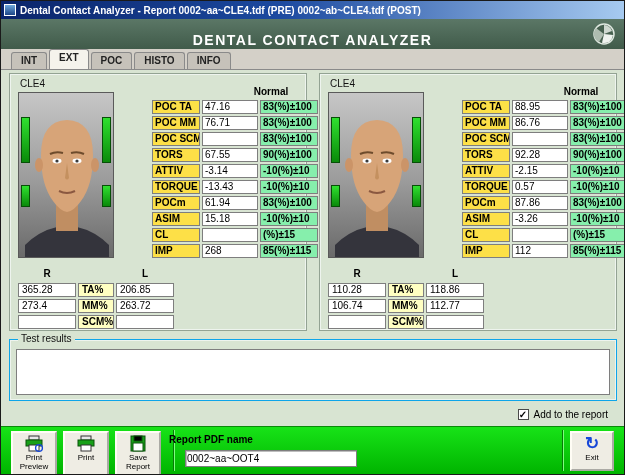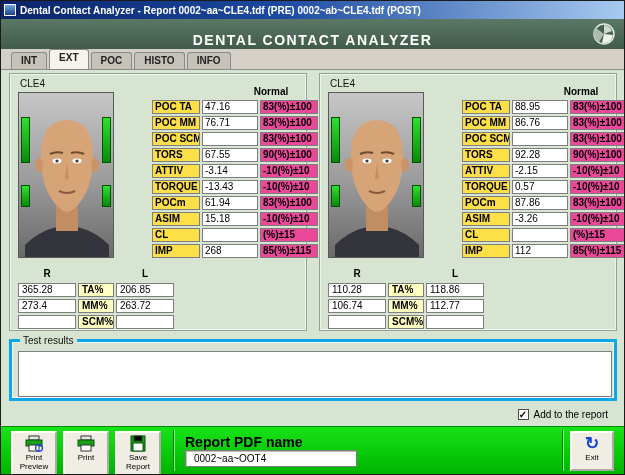--- a/index.html
+++ b/index.html
@@ -40,54 +40,54 @@
   .bar.tr { right:2px; top:24px; height:46px; }
   .bar.bl { left:2px; top:92px; height:22px; }
   .bar.br { right:2px; top:92px; height:22px; }
 
   .meas { position:absolute; left:142px; top:12px; }
   .normal-hdr { margin-left:90px; width:58px; text-align:center; font-weight:bold; font-size:10px; margin-bottom:3px; color:#000; }
   .mrow { display:flex; gap:2px; margin-bottom:2px; }
   .cell { height:14px; line-height:12px; font-size:10px; border:1px solid #7e7e7e; padding:0 2px; overflow:hidden; white-space:nowrap; }
   .lbl { width:48px; background:#fde047; font-weight:bold; }
   .val { width:56px; background:#ffffff; }
-  .nrm { width:58px; background:#ec4899; font-weight:bold; }
+  .nrm { width:58px; background:#86efac; font-weight:bold; }
 
   .side { position:absolute; left:8px; top:194px; }
   .srow { display:flex; gap:2px; margin-bottom:2px; }
   .scell { height:14px; line-height:12px; font-size:10px; border:1px solid #7e7e7e; background:#fff; width:58px; padding:0 3px; white-space:nowrap; }
   .slbl { width:36px; background:#ffffc2; font-weight:bold; }
   .shdr { border:none; background:transparent; font-weight:bold; text-align:center; height:13px; }
 
   
   .results { position:absolute; left:8px; top:338px; width:608px; height:62px;
-    border:3px solid #0ea5e9; box-shadow:inset 0 0 0 1px #eef4ee; }
+    border:1px solid #0ea5e9; box-shadow:inset 0 0 0 1px #eef4ee; }
   .results-label { position:absolute; top:-7px; left:8px; background:#d8e4d2; padding:0 3px; font-size:10px; color:#111; }
   .results textarea { position:absolute; left:6px; top:9px; width:594px; height:46px; resize:none;
     border:1px solid #7e7e7e; background:#fff; font-family:"Liberation Sans",sans-serif; font-size:10px; }
 
   
   .report-check { position:absolute; right:16px; top:408px; display:flex; align-items:center; gap:5px; font-size:10px; color:#000; }
   .checkbox { width:11px; height:11px; background:#fff; border:1px solid #4a4a4a; font-size:10px; line-height:10px; text-align:center; cursor:default; }
   .checkbox.checked::after { content:"✓"; font-weight:bold; }
 
   
   .footer { position:absolute; left:0; right:0; bottom:0; height:48px;
     background:linear-gradient(#17e317,#00b400); border-top:1px solid #0a8a0a; }
   .fbtn { position:absolute; top:4px; width:46px; height:56px; background:#efede4;
     border:2px outset #fffdf5; font-size:8px; line-height:9px; text-align:center; color:#000;
     display:flex; flex-direction:column; align-items:center; justify-content:flex-start; padding-top:2px; cursor:default; }
   .fbtn svg { flex:0 0 auto; }
   .fbtn-preview { left:10px; } .fbtn-print { left:62px; } .fbtn-save { left:114px; }
   .sep { position:absolute; top:3px; bottom:3px; width:2px; border-left:1px solid #077a07; border-right:1px solid #7dff7d; }
   .sep.s1 { left:172px; } .sep.s2 { right:60px; }
-  .pdf-label { position:absolute; left:184px; top:7px; font-size:14px; font-weight:bold; color:#000; }
+  .pdf-label { position:absolute; left:168px; top:7px; font-size:10px; font-weight:bold; color:#000; }
   .pdf-input { position:absolute; left:184px; top:23px; width:172px; height:17px;
     border:1px solid #7e7e7e; box-shadow:inset 1px 1px 0 #bdbdbd; background:#fff;
-    font-family:"Liberation Sans",sans-serif; font-size:10px; padding:0 8px; }
+    font-family:"Liberation Sans",sans-serif; font-size:10px; padding:0 1px; }
   .exit-btn { position:absolute; right:10px; top:4px; width:44px; height:40px; background:#efede4;
     border:2px outset #fffdf5; font-size:8px; text-align:center; color:#000;
     display:flex; flex-direction:column; align-items:center; padding-top:1px; cursor:default; }
   .exit-glyph { font-size:17px; line-height:19px; font-weight:bold; color:#1747d8; }
 </style>
 </head>
 <body>
 
 <div class="app">
 

